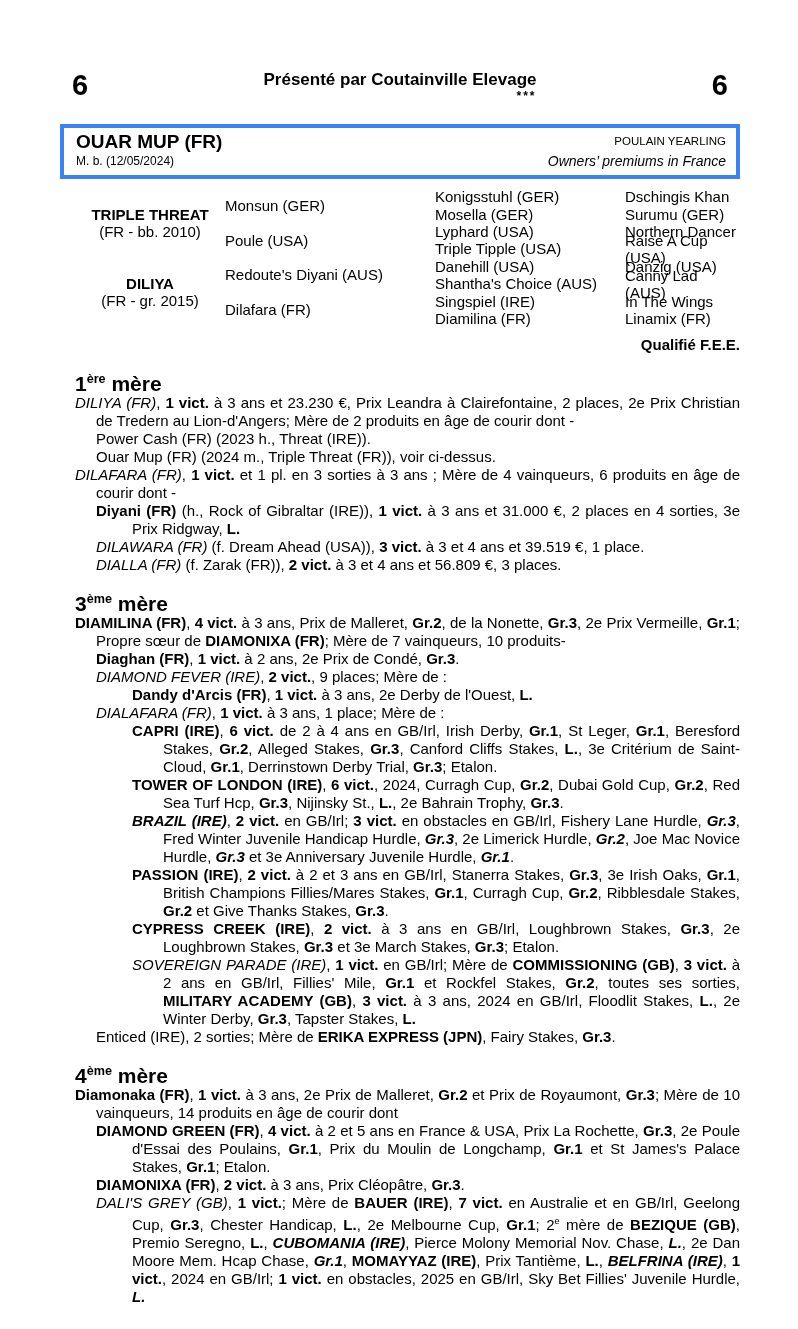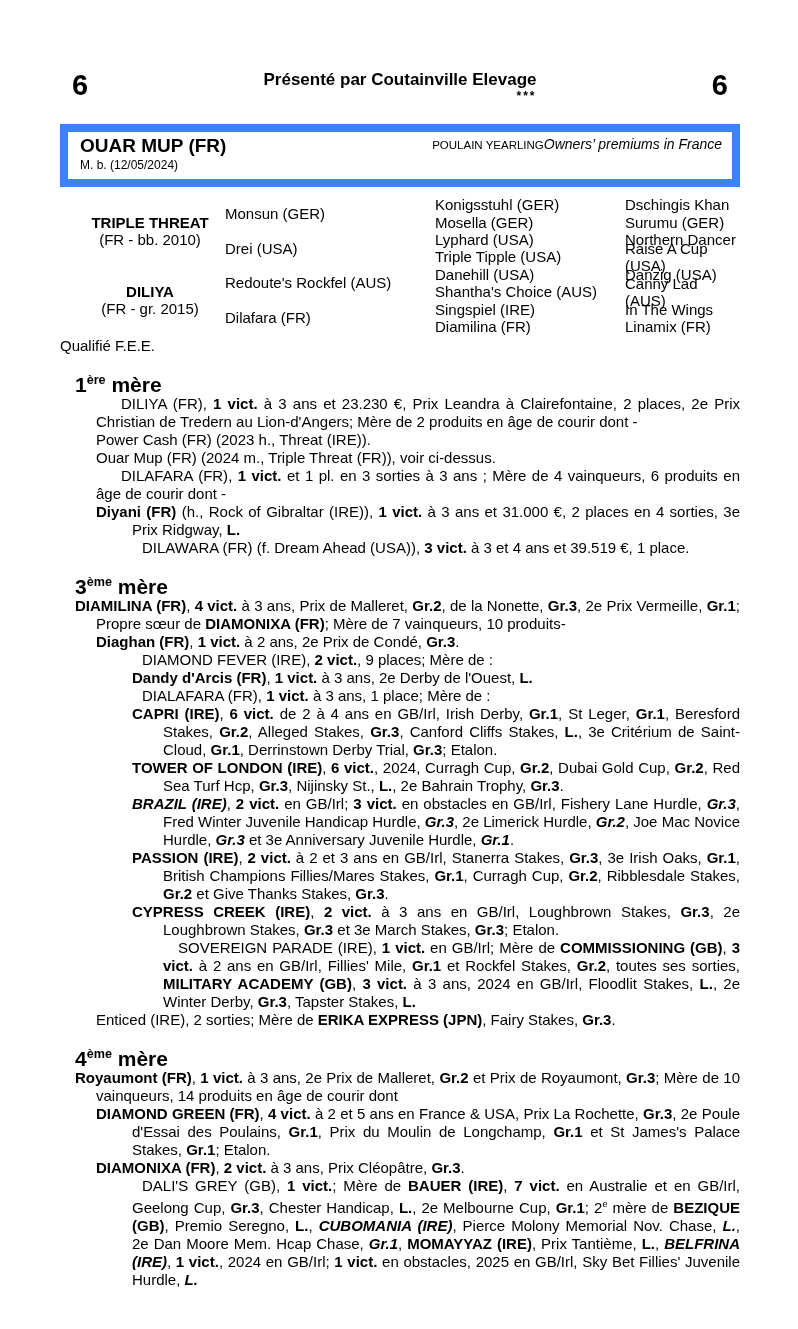--- a/index.html
+++ b/index.html
@@ -11,48 +11,48 @@
     font-size:15px;line-height:18px;
   }
   
   .top-header{display:flex;justify-content:space-between;align-items:flex-start;height:42px;}
   .page-num{font-size:29px;font-weight:700;line-height:30px;margin:0 12px;}
   .presenter-block{text-align:right;}
   .presenter{font-size:17px;font-weight:700;line-height:20px;}
   .stars{font-size:12px;font-weight:700;letter-spacing:2px;line-height:12px;}
   
   .title-box{
-    border:8px solid #3b82f6;margin-top:12px;padding:3px 10px 4px 12px;
+    border:4px solid #3b82f6;margin-top:12px;padding:3px 10px 4px 12px;
     display:flex;justify-content:space-between;align-items:stretch;
   }
   .tb-left .horse-name{font-size:19px;font-weight:700;line-height:21px;}
   .tb-left .horse-details{font-size:12px;line-height:19px;}
-  .tb-right{text-align:right;display:flex;flex-direction:row;justify-content:space-between;}
+  .tb-right{text-align:right;display:flex;flex-direction:column;justify-content:space-between;}
   .tb-right .category{font-size:11.5px;line-height:15px;padding-top:3px;}
   .tb-right .premiums{font-size:14px;font-style:italic;line-height:19px;}
   
   .pedigree{
     margin:9px 0 0 15px;display:grid;
     grid-template-columns:150px 210px 190px 1fr;
     grid-auto-rows:17.4px;font-size:15px;line-height:17px;
   }
   .ped-cell{display:flex;align-items:center;}
   .ped-block{display:flex;flex-direction:column;justify-content:center;text-align:right;}
   .ped-name{font-weight:700;}
   
-  .qualification{text-align:left;margin-top:2px;font-size:15px;}
+  .qualification{text-align:right;margin-top:9px;font-size:15px;font-weight:bold;}
   
   .sections{margin-left:15px;width:665px;}
   .sec-heading{font-size:21px;font-weight:700;margin:16px 0 1px 0;line-height:19px;}
   .para{margin:0;text-align:justify;}
   .ind0{padding-left:21px;text-indent:-21px;}
   .ind1{padding-left:57px;text-indent:-36px;}
   .ind2{padding-left:88px;text-indent:-31px;}
   .run-b{font-weight:700;}
-  .run-i{margin-left:46px;}
+  .run-i{font-style:italic;}
   .run-bi{font-weight:700;font-style:italic;}
   .run-sup{vertical-align:super;font-size:60%;}
 </style>
 </head>
 <body>
 
 <div class="page">
 
   <div class="top-header">
     <div class="page-num">6</div>
@@ -77,22 +77,22 @@
   <div class="pedigree">
     <div class="ped-cell ped-block" style="grid-area:1/1/span 4/auto">
       <div class="ped-name">TRIPLE THREAT</div>
       <div class="ped-sub">(FR - bb. 2010)</div>
     </div>
     <div class="ped-cell ped-block" style="grid-area:5/1/span 4/auto">
       <div class="ped-name">DILIYA</div>
       <div class="ped-sub">(FR - gr. 2015)</div>
     </div>
     <div class="ped-cell" style="grid-area:1/2/span 2/auto">Monsun (GER)</div>
-    <div class="ped-cell" style="grid-area:3/2/span 2/auto">Drei (USA)</div>
-    <div class="ped-cell" style="grid-area:5/2/span 2/auto">Redoute's Rockfel (AUS)</div>
+    <div class="ped-cell" style="grid-area:3/2/span 2/auto">Poule (USA)</div>
+    <div class="ped-cell" style="grid-area:5/2/span 2/auto">Redoute's Diyani (AUS)</div>
     <div class="ped-cell" style="grid-area:7/2/span 2/auto">Dilafara (FR)</div>
     <div class="ped-cell" style="grid-area:1/3">Konigsstuhl (GER)</div>
     <div class="ped-cell" style="grid-area:2/3">Mosella (GER)</div>
     <div class="ped-cell" style="grid-area:3/3">Lyphard (USA)</div>
     <div class="ped-cell" style="grid-area:4/3">Triple Tipple (USA)</div>
     <div class="ped-cell" style="grid-area:5/3">Danehill (USA)</div>
     <div class="ped-cell" style="grid-area:6/3">Shantha's Choice (AUS)</div>
     <div class="ped-cell" style="grid-area:7/3">Singspiel (IRE)</div>
     <div class="ped-cell" style="grid-area:8/3">Diamilina (FR)</div>
     <div class="ped-cell" style="grid-area:1/4">Dschingis Khan</div>
@@ -108,33 +108,34 @@
   <div class="qualification">Qualifié F.E.E.</div>
 
   <div class="sections" id="sections">
       <h3 class="sec-heading"><span>1</span><span class="run-sup">ère</span><span> mère</span></h3>
       <p class="para ind0"><span class="run-i">DILIYA (FR)</span><span>, </span><span class="run-b">1 vict.</span><span> à 3 ans et 23.230 €, Prix Leandra à Clairefontaine, 2 places, 2e Prix Christian de Tredern au Lion-d'Angers; Mère de 2 produits en âge de courir dont -</span></p>
       <p class="para ind1"><span>Power Cash (FR) (2023 h., Threat (IRE)).</span></p>
       <p class="para ind1"><span>Ouar Mup (FR) (2024 m., Triple Threat (FR)), voir ci-dessus.</span></p>
       <p class="para ind0"><span class="run-i">DILAFARA (FR)</span><span>, </span><span class="run-b">1 vict.</span><span> et 1 pl. en 3 sorties à 3 ans ; Mère de 4 vainqueurs, 6 produits en âge de courir dont -</span></p>
       <p class="para ind1"><span class="run-b">Diyani (FR)</span><span> (h., Rock of Gibraltar (IRE)), </span><span class="run-b">1 vict.</span><span> à 3 ans et 31.000 €, 2 places en 4 sorties, 3e Prix Ridgway, </span><span class="run-b">L.</span></p>
       <p class="para ind1"><span class="run-i">DILAWARA (FR)</span><span> (f. Dream Ahead (USA)), </span><span class="run-b">3 vict.</span><span> à 3 et 4 ans et 39.519 €, 1 place.</span></p>
+      <p class="para ind1"><span class="run-i">DIALLA (FR)</span><span> (f. Zarak (FR)), </span><span class="run-b">2 vict.</span><span> à 3 et 4 ans et 56.809 €, 3 places.</span></p>
       <h3 class="sec-heading"><span>3</span><span class="run-sup">ème</span><span> mère</span></h3>
       <p class="para ind0"><span class="run-b">DIAMILINA (FR)</span><span>, </span><span class="run-b">4 vict.</span><span> à 3 ans, Prix de Malleret, </span><span class="run-b">Gr.2</span><span>, de la Nonette, </span><span class="run-b">Gr.3</span><span>, 2e Prix Vermeille, </span><span class="run-b">Gr.1</span><span>; Propre sœur de </span><span class="run-b">DIAMONIXA (FR)</span><span>; Mère de 7 vainqueurs, 10 produits-</span></p>
       <p class="para ind1"><span class="run-b">Diaghan (FR)</span><span>, </span><span class="run-b">1 vict.</span><span> à 2 ans, 2e Prix de Condé, </span><span class="run-b">Gr.3</span><span>.</span></p>
       <p class="para ind1"><span class="run-i">DIAMOND FEVER (IRE)</span><span>, </span><span class="run-b">2 vict.</span><span>, 9 places; Mère de :</span></p>
       <p class="para ind2"><span class="run-b">Dandy d'Arcis (FR)</span><span>, </span><span class="run-b">1 vict.</span><span> à 3 ans, 2e Derby de l'Ouest, </span><span class="run-b">L.</span></p>
       <p class="para ind1"><span class="run-i">DIALAFARA (FR)</span><span>, </span><span class="run-b">1 vict.</span><span> à 3 ans, 1 place; Mère de :</span></p>
       <p class="para ind2"><span class="run-b">CAPRI (IRE)</span><span>, </span><span class="run-b">6 vict.</span><span> de 2 à 4 ans en GB/Irl, Irish Derby, </span><span class="run-b">Gr.1</span><span>, St Leger, </span><span class="run-b">Gr.1</span><span>, Beresford Stakes, </span><span class="run-b">Gr.2</span><span>, Alleged Stakes, </span><span class="run-b">Gr.3</span><span>, Canford Cliffs Stakes, </span><span class="run-b">L.</span><span>, 3e Critérium de Saint-Cloud, </span><span class="run-b">Gr.1</span><span>, Derrinstown Derby Trial, </span><span class="run-b">Gr.3</span><span>; Etalon.</span></p>
       <p class="para ind2"><span class="run-b">TOWER OF LONDON (IRE)</span><span>, </span><span class="run-b">6 vict.</span><span>, 2024, Curragh Cup, </span><span class="run-b">Gr.2</span><span>, Dubai Gold Cup, </span><span class="run-b">Gr.2</span><span>, Red Sea Turf Hcp, </span><span class="run-b">Gr.3</span><span>, Nijinsky St., </span><span class="run-b">L.</span><span>, 2e Bahrain Trophy, </span><span class="run-b">Gr.3</span><span>.</span></p>
       <p class="para ind2"><span class="run-bi">BRAZIL (IRE)</span><span>, </span><span class="run-b">2 vict.</span><span> en GB/Irl; </span><span class="run-b">3 vict.</span><span> en obstacles en GB/Irl, Fishery Lane Hurdle, </span><span class="run-bi">Gr.3</span><span>, Fred Winter Juvenile Handicap Hurdle, </span><span class="run-bi">Gr.3</span><span>, 2e Limerick Hurdle, </span><span class="run-bi">Gr.2</span><span>, Joe Mac Novice Hurdle, </span><span class="run-bi">Gr.3</span><span> et 3e Anniversary Juvenile Hurdle, </span><span class="run-bi">Gr.1</span><span>.</span></p>
       <p class="para ind2"><span class="run-b">PASSION (IRE)</span><span>, </span><span class="run-b">2 vict.</span><span> à 2 et 3 ans en GB/Irl, Stanerra Stakes, </span><span class="run-b">Gr.3</span><span>, 3e Irish Oaks, </span><span class="run-b">Gr.1</span><span>, British Champions Fillies/Mares Stakes, </span><span class="run-b">Gr.1</span><span>, Curragh Cup, </span><span class="run-b">Gr.2</span><span>, Ribblesdale Stakes, </span><span class="run-b">Gr.2</span><span> et Give Thanks Stakes, </span><span class="run-b">Gr.3</span><span>.</span></p>
       <p class="para ind2"><span class="run-b">CYPRESS CREEK (IRE)</span><span>, </span><span class="run-b">2 vict.</span><span> à 3 ans en GB/Irl, Loughbrown Stakes, </span><span class="run-b">Gr.3</span><span>, 2e Loughbrown Stakes, </span><span class="run-b">Gr.3</span><span> et 3e March Stakes, </span><span class="run-b">Gr.3</span><span>; Etalon.</span></p>
       <p class="para ind2"><span class="run-i">SOVEREIGN PARADE (IRE)</span><span>, </span><span class="run-b">1 vict.</span><span> en GB/Irl; Mère de </span><span class="run-b">COMMISSIONING (GB)</span><span>, </span><span class="run-b">3 vict.</span><span> à 2 ans en GB/Irl, Fillies' Mile, </span><span class="run-b">Gr.1</span><span> et Rockfel Stakes, </span><span class="run-b">Gr.2</span><span>, toutes ses sorties, </span><span class="run-b">MILITARY ACADEMY (GB)</span><span>, </span><span class="run-b">3 vict.</span><span> à 3 ans, 2024 en GB/Irl, Floodlit Stakes, </span><span class="run-b">L.</span><span>, 2e Winter Derby, </span><span class="run-b">Gr.3</span><span>, Tapster Stakes, </span><span class="run-b">L.</span></p>
       <p class="para ind1"><span>Enticed (IRE), 2 sorties; Mère de </span><span class="run-b">ERIKA EXPRESS (JPN)</span><span>, Fairy Stakes, </span><span class="run-b">Gr.3</span><span>.</span></p>
       <h3 class="sec-heading"><span>4</span><span class="run-sup">ème</span><span> mère</span></h3>
-      <p class="para ind0"><span class="run-b">Royaumont (FR)</span><span>, </span><span class="run-b">1 vict.</span><span> à 3 ans, 2e Prix de Malleret, </span><span class="run-b">Gr.2</span><span> et Prix de Royaumont, </span><span class="run-b">Gr.3</span><span>; Mère de 10 vainqueurs, 14 produits en âge de courir dont</span></p>
+      <p class="para ind0"><span class="run-b">Diamonaka (FR)</span><span>, </span><span class="run-b">1 vict.</span><span> à 3 ans, 2e Prix de Malleret, </span><span class="run-b">Gr.2</span><span> et Prix de Royaumont, </span><span class="run-b">Gr.3</span><span>; Mère de 10 vainqueurs, 14 produits en âge de courir dont</span></p>
       <p class="para ind1"><span class="run-b">DIAMOND GREEN (FR)</span><span>, </span><span class="run-b">4 vict.</span><span> à 2 et 5 ans en France &amp; USA, Prix La Rochette, </span><span class="run-b">Gr.3</span><span>, 2e Poule d'Essai des Poulains, </span><span class="run-b">Gr.1</span><span>, Prix du Moulin de Longchamp, </span><span class="run-b">Gr.1</span><span> et St James's Palace Stakes, </span><span class="run-b">Gr.1</span><span>; Etalon.</span></p>
       <p class="para ind1"><span class="run-b">DIAMONIXA (FR)</span><span>, </span><span class="run-b">2 vict.</span><span> à 3 ans, Prix Cléopâtre, </span><span class="run-b">Gr.3</span><span>.</span></p>
       <p class="para ind1"><span class="run-i">DALI'S GREY (GB)</span><span>, </span><span class="run-b">1 vict.</span><span>; Mère de </span><span class="run-b">BAUER (IRE)</span><span>, </span><span class="run-b">7 vict.</span><span> en Australie et en GB/Irl, Geelong Cup, </span><span class="run-b">Gr.3</span><span>, Chester Handicap, </span><span class="run-b">L.</span><span>, 2e Melbourne Cup, </span><span class="run-b">Gr.1</span><span>; 2</span><span class="run-sup">e</span><span> mère de </span><span class="run-b">BEZIQUE (GB)</span><span>, Premio Seregno, </span><span class="run-b">L.</span><span>, </span><span class="run-bi">CUBOMANIA (IRE)</span><span>, Pierce Molony Memorial Nov. Chase, </span><span class="run-bi">L.</span><span>, 2e Dan Moore Mem. Hcap Chase, </span><span class="run-bi">Gr.1</span><span>, </span><span class="run-b">MOMAYYAZ (IRE)</span><span>, Prix Tantième, </span><span class="run-b">L.</span><span>, </span><span class="run-bi">BELFRINA (IRE)</span><span>, </span><span class="run-b">1 vict.</span><span>, 2024 en GB/Irl; </span><span class="run-b">1 vict.</span><span> en obstacles, 2025 en GB/Irl, Sky Bet Fillies' Juvenile Hurdle, </span><span class="run-bi">L.</span></p>
     </div>
 
 </div>
 
 </body></html>

